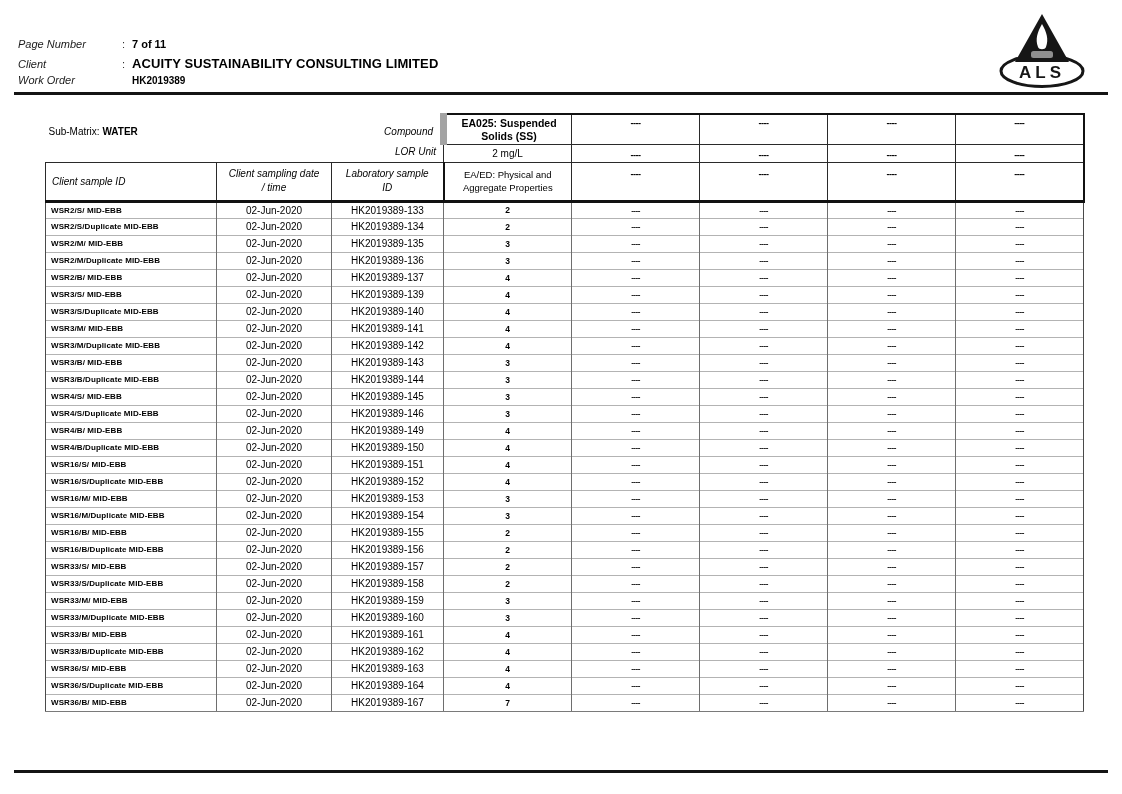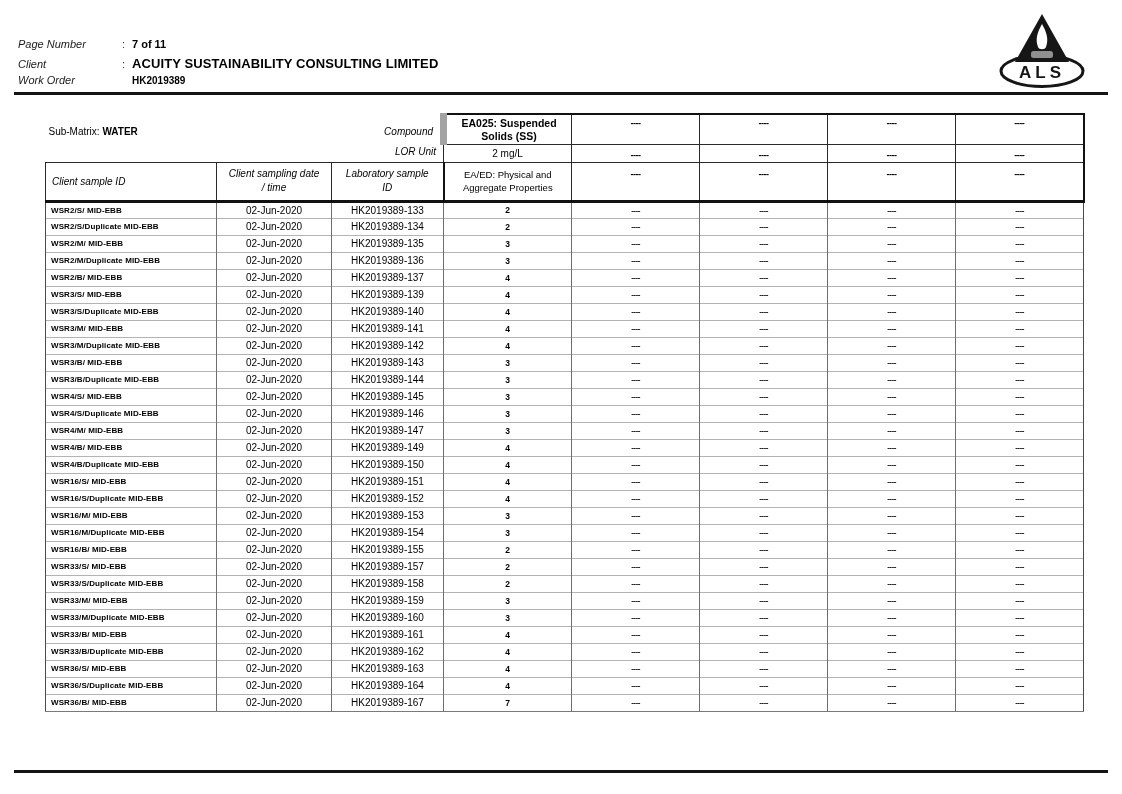--- a/index.html
+++ b/index.html
@@ -515,209 +515,209 @@
             </td>
             <td class="dash">
               <div>----</div>
             </td>
             <td class="dash">
               <div>----</div>
             </td>
           </tr>
           <tr>
             <td class="c1">
-              <div>WSR4/M/ MID-EBB</div>
-            </td>
-            <td class="c2">
-              <div>02-Jun-2020</div>
-            </td>
-            <td class="c3">
-              <div>HK2019389-147</div>
+              <div>WSR4/B/ MID-EBB</div>
+            </td>
+            <td class="c2">
+              <div>02-Jun-2020</div>
+            </td>
+            <td class="c3">
+              <div>HK2019389-149</div>
+            </td>
+            <td class="val">
+              <div>4</div>
+            </td>
+            <td class="dash">
+              <div>----</div>
+            </td>
+            <td class="dash">
+              <div>----</div>
+            </td>
+            <td class="dash">
+              <div>----</div>
+            </td>
+            <td class="dash">
+              <div>----</div>
+            </td>
+          </tr>
+          <tr>
+            <td class="c1">
+              <div>WSR4/B/Duplicate MID-EBB</div>
+            </td>
+            <td class="c2">
+              <div>02-Jun-2020</div>
+            </td>
+            <td class="c3">
+              <div>HK2019389-150</div>
+            </td>
+            <td class="val">
+              <div>4</div>
+            </td>
+            <td class="dash">
+              <div>----</div>
+            </td>
+            <td class="dash">
+              <div>----</div>
+            </td>
+            <td class="dash">
+              <div>----</div>
+            </td>
+            <td class="dash">
+              <div>----</div>
+            </td>
+          </tr>
+          <tr>
+            <td class="c1">
+              <div>WSR16/S/ MID-EBB</div>
+            </td>
+            <td class="c2">
+              <div>02-Jun-2020</div>
+            </td>
+            <td class="c3">
+              <div>HK2019389-151</div>
+            </td>
+            <td class="val">
+              <div>4</div>
+            </td>
+            <td class="dash">
+              <div>----</div>
+            </td>
+            <td class="dash">
+              <div>----</div>
+            </td>
+            <td class="dash">
+              <div>----</div>
+            </td>
+            <td class="dash">
+              <div>----</div>
+            </td>
+          </tr>
+          <tr>
+            <td class="c1">
+              <div>WSR16/S/Duplicate MID-EBB</div>
+            </td>
+            <td class="c2">
+              <div>02-Jun-2020</div>
+            </td>
+            <td class="c3">
+              <div>HK2019389-152</div>
+            </td>
+            <td class="val">
+              <div>4</div>
+            </td>
+            <td class="dash">
+              <div>----</div>
+            </td>
+            <td class="dash">
+              <div>----</div>
+            </td>
+            <td class="dash">
+              <div>----</div>
+            </td>
+            <td class="dash">
+              <div>----</div>
+            </td>
+          </tr>
+          <tr>
+            <td class="c1">
+              <div>WSR16/M/ MID-EBB</div>
+            </td>
+            <td class="c2">
+              <div>02-Jun-2020</div>
+            </td>
+            <td class="c3">
+              <div>HK2019389-153</div>
             </td>
             <td class="val">
               <div>3</div>
             </td>
             <td class="dash">
               <div>----</div>
             </td>
             <td class="dash">
               <div>----</div>
             </td>
             <td class="dash">
               <div>----</div>
             </td>
             <td class="dash">
               <div>----</div>
             </td>
           </tr>
           <tr>
             <td class="c1">
-              <div>WSR4/B/ MID-EBB</div>
-            </td>
-            <td class="c2">
-              <div>02-Jun-2020</div>
-            </td>
-            <td class="c3">
-              <div>HK2019389-149</div>
-            </td>
-            <td class="val">
-              <div>4</div>
-            </td>
-            <td class="dash">
-              <div>----</div>
-            </td>
-            <td class="dash">
-              <div>----</div>
-            </td>
-            <td class="dash">
-              <div>----</div>
-            </td>
-            <td class="dash">
-              <div>----</div>
-            </td>
-          </tr>
-          <tr>
-            <td class="c1">
-              <div>WSR4/B/Duplicate MID-EBB</div>
-            </td>
-            <td class="c2">
-              <div>02-Jun-2020</div>
-            </td>
-            <td class="c3">
-              <div>HK2019389-150</div>
-            </td>
-            <td class="val">
-              <div>4</div>
-            </td>
-            <td class="dash">
-              <div>----</div>
-            </td>
-            <td class="dash">
-              <div>----</div>
-            </td>
-            <td class="dash">
-              <div>----</div>
-            </td>
-            <td class="dash">
-              <div>----</div>
-            </td>
-          </tr>
-          <tr>
-            <td class="c1">
-              <div>WSR16/S/ MID-EBB</div>
-            </td>
-            <td class="c2">
-              <div>02-Jun-2020</div>
-            </td>
-            <td class="c3">
-              <div>HK2019389-151</div>
-            </td>
-            <td class="val">
-              <div>4</div>
-            </td>
-            <td class="dash">
-              <div>----</div>
-            </td>
-            <td class="dash">
-              <div>----</div>
-            </td>
-            <td class="dash">
-              <div>----</div>
-            </td>
-            <td class="dash">
-              <div>----</div>
-            </td>
-          </tr>
-          <tr>
-            <td class="c1">
-              <div>WSR16/S/Duplicate MID-EBB</div>
-            </td>
-            <td class="c2">
-              <div>02-Jun-2020</div>
-            </td>
-            <td class="c3">
-              <div>HK2019389-152</div>
-            </td>
-            <td class="val">
-              <div>4</div>
-            </td>
-            <td class="dash">
-              <div>----</div>
-            </td>
-            <td class="dash">
-              <div>----</div>
-            </td>
-            <td class="dash">
-              <div>----</div>
-            </td>
-            <td class="dash">
-              <div>----</div>
-            </td>
-          </tr>
-          <tr>
-            <td class="c1">
-              <div>WSR16/M/ MID-EBB</div>
-            </td>
-            <td class="c2">
-              <div>02-Jun-2020</div>
-            </td>
-            <td class="c3">
-              <div>HK2019389-153</div>
+              <div>WSR16/M/Duplicate MID-EBB</div>
+            </td>
+            <td class="c2">
+              <div>02-Jun-2020</div>
+            </td>
+            <td class="c3">
+              <div>HK2019389-154</div>
             </td>
             <td class="val">
               <div>3</div>
             </td>
             <td class="dash">
               <div>----</div>
             </td>
             <td class="dash">
               <div>----</div>
             </td>
             <td class="dash">
               <div>----</div>
             </td>
             <td class="dash">
               <div>----</div>
             </td>
           </tr>
           <tr>
             <td class="c1">
-              <div>WSR16/M/Duplicate MID-EBB</div>
-            </td>
-            <td class="c2">
-              <div>02-Jun-2020</div>
-            </td>
-            <td class="c3">
-              <div>HK2019389-154</div>
-            </td>
-            <td class="val">
-              <div>3</div>
-            </td>
-            <td class="dash">
-              <div>----</div>
-            </td>
-            <td class="dash">
-              <div>----</div>
-            </td>
-            <td class="dash">
-              <div>----</div>
-            </td>
-            <td class="dash">
-              <div>----</div>
-            </td>
-          </tr>
-          <tr>
-            <td class="c1">
               <div>WSR16/B/ MID-EBB</div>
             </td>
             <td class="c2">
               <div>02-Jun-2020</div>
             </td>
             <td class="c3">
               <div>HK2019389-155</div>
+            </td>
+            <td class="val">
+              <div>2</div>
+            </td>
+            <td class="dash">
+              <div>----</div>
+            </td>
+            <td class="dash">
+              <div>----</div>
+            </td>
+            <td class="dash">
+              <div>----</div>
+            </td>
+            <td class="dash">
+              <div>----</div>
+            </td>
+          </tr>
+          <tr>
+            <td class="c1">
+              <div>WSR16/B/Duplicate MID-EBB</div>
+            </td>
+            <td class="c2">
+              <div>02-Jun-2020</div>
+            </td>
+            <td class="c3">
+              <div>HK2019389-156</div>
             </td>
             <td class="val">
               <div>2</div>
             </td>
             <td class="dash">
               <div>----</div>
             </td>
             <td class="dash">
               <div>----</div>
             </td>

